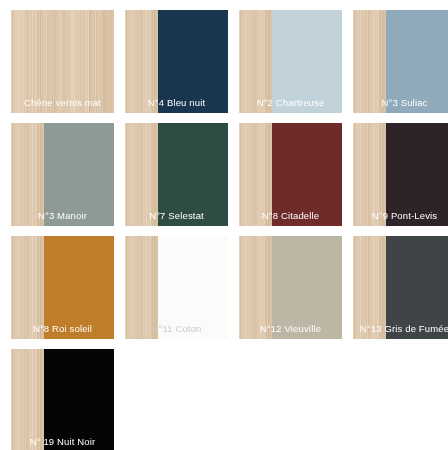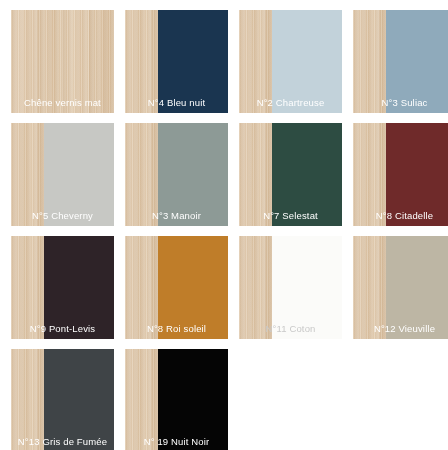--- a/index.html
+++ b/index.html
@@ -86,25 +86,20 @@
       <div class="paint" style="background-color: rgb(194, 210, 218);"></div>
       <div class="caption">N°2 Chartreuse</div>
     </div>
     <div class="swatch">
       <div class="wood"></div>
       <div class="paint" style="background-color: rgb(143, 170, 187);"></div>
       <div class="caption">N°3 Suliac</div>
     </div>
     <div class="swatch">
       <div class="wood"></div>
-      <div class="paint" style="background-color: rgb(199, 200, 196);"></div>
-      <div class="caption">N°5 Cheverny</div>
-    </div>
-    <div class="swatch">
-      <div class="wood"></div>
       <div class="paint" style="background-color: rgb(141, 154, 150);"></div>
       <div class="caption">N°3 Manoir</div>
     </div>
     <div class="swatch">
       <div class="wood"></div>
       <div class="paint" style="background-color: rgb(45, 76, 66);"></div>
       <div class="caption">N°7 Selestat</div>
     </div>
     <div class="swatch">
       <div class="wood"></div>

